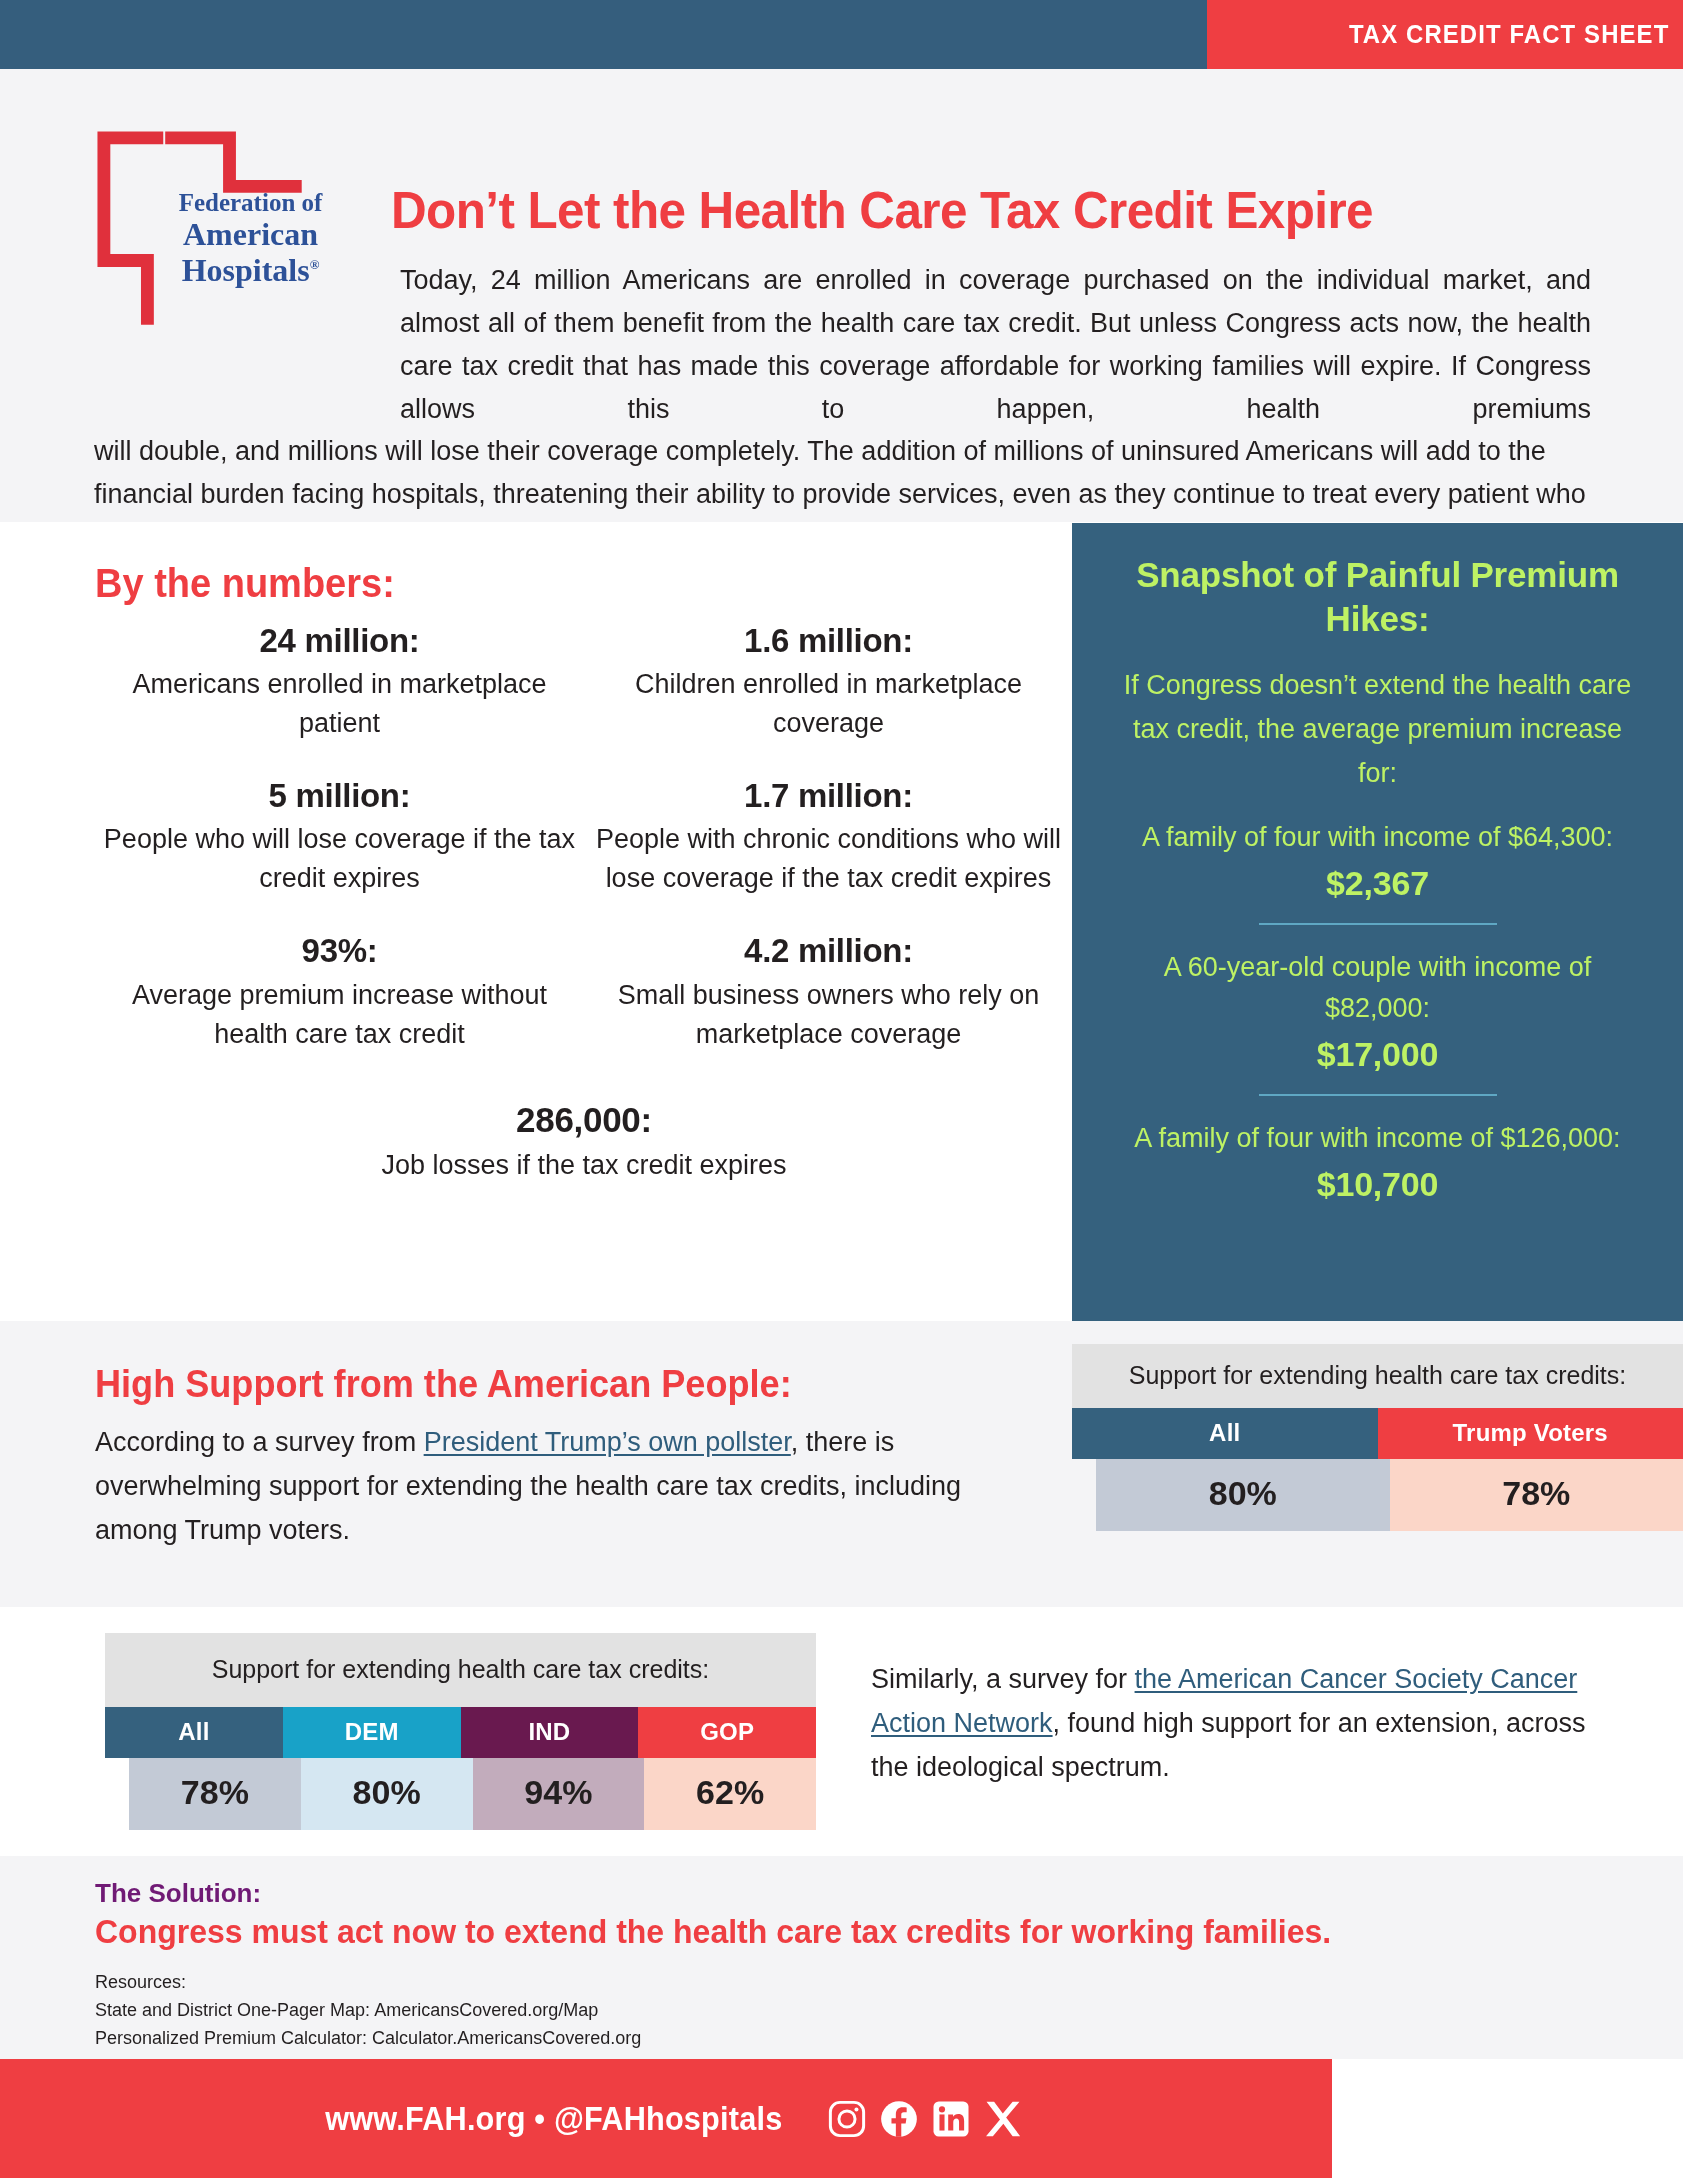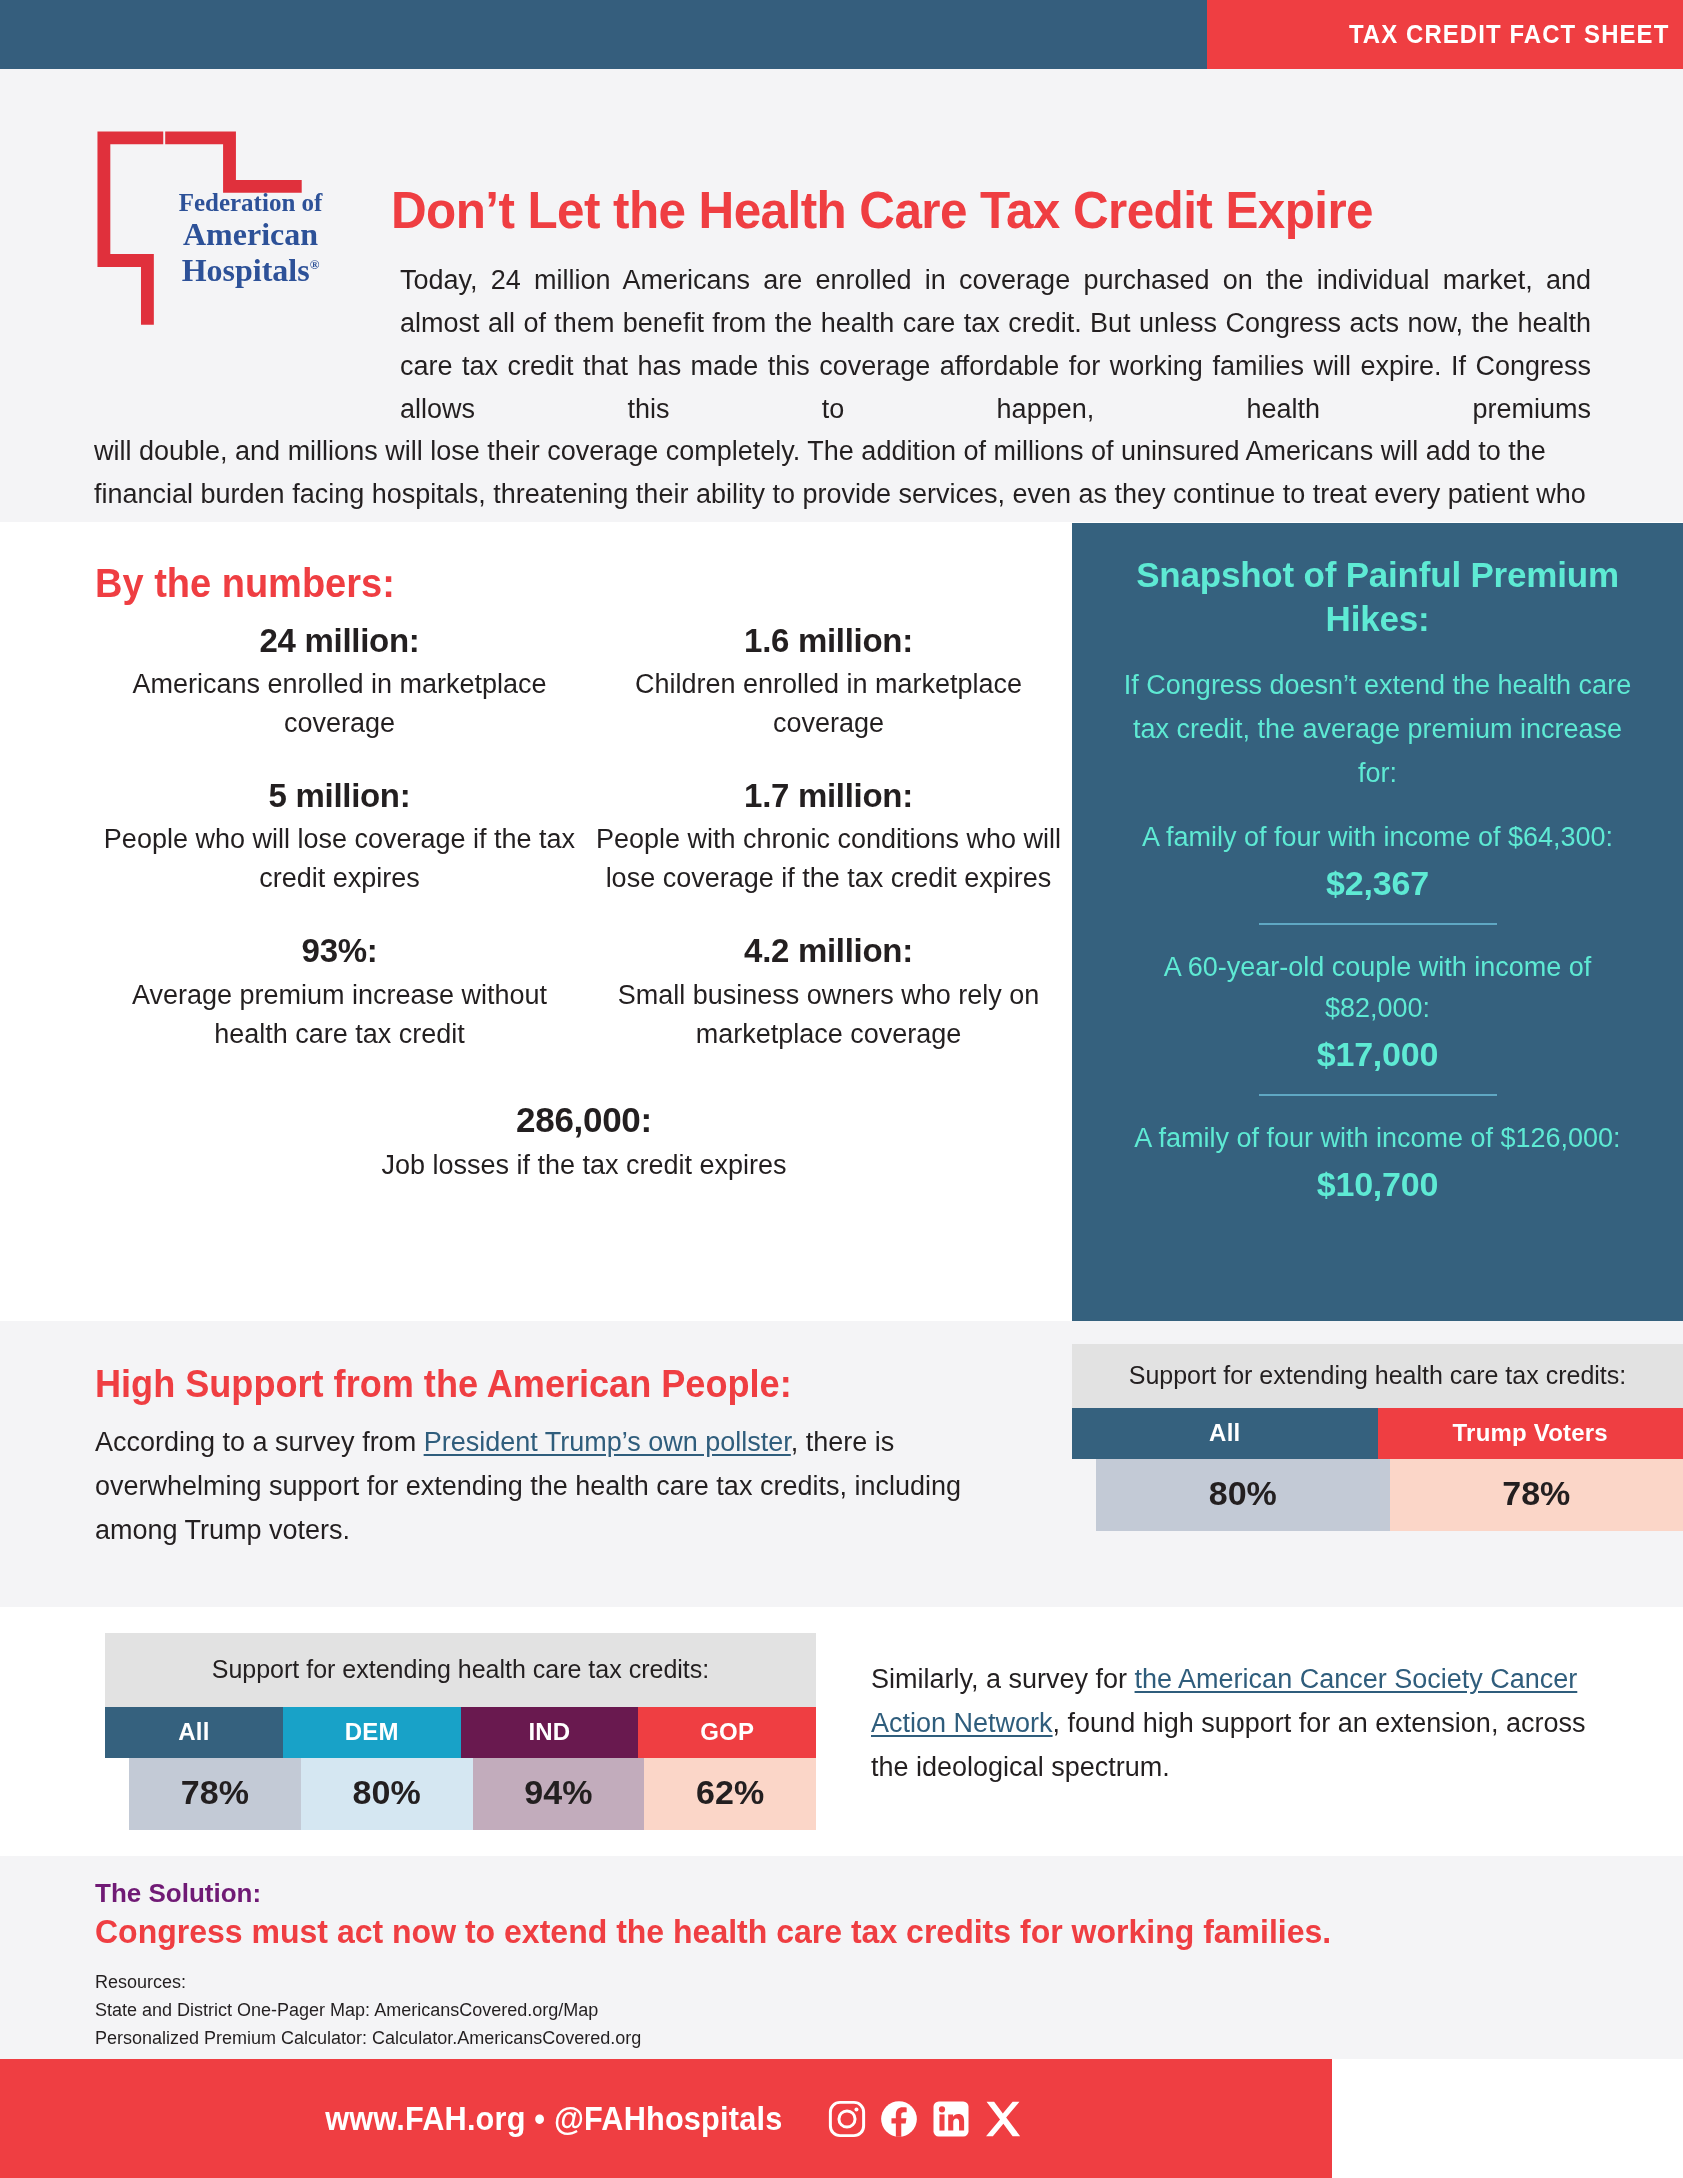--- a/index.html
+++ b/index.html
@@ -172,21 +172,21 @@
 
   
   .snapshot {
     position: absolute;
     left: 1072px;
     top: 523px;
     width: 611px;
     height: 798px;
     background: #35617E;
     padding: 30px 48px 0 48px;
-    color: #5eead4;
+    color: #bef264;
     text-align: center;
   }
   .snap-title {
     font-size: 35px;
     font-weight: bold;
     line-height: 1.25;
     letter-spacing: -0.2px;
   }
   .snap-sub {
     margin-top: 22px;
@@ -394,21 +394,21 @@
     <div class="intro-p2">will double, and millions will lose their coverage completely. The addition of millions of uninsured Americans will add to the financial burden facing hospitals, threatening their ability to provide services, even as they continue to treat every patient who walks through the door.</div>
   </div>
 
   <div class="numbers-section">
     <div class="btn-title">By the numbers:</div>
 
     <div class="stats-grid">
       <div class="stat-row">
         <div class="stat-cell">
           <div class="stat-num">24 million:</div>
-          <div class="stat-desc">Americans enrolled in marketplace coverage</div>
+          <div class="stat-desc">Americans enrolled in marketplace patient</div>
         </div>
         <div class="stat-cell">
           <div class="stat-num">1.6 million:</div>
           <div class="stat-desc">Children enrolled in marketplace coverage</div>
         </div>
       </div>
       <div class="stat-row">
         <div class="stat-cell">
           <div class="stat-num">5 million:</div>
           <div class="stat-desc">People who will lose coverage if the tax credit expires</div>

